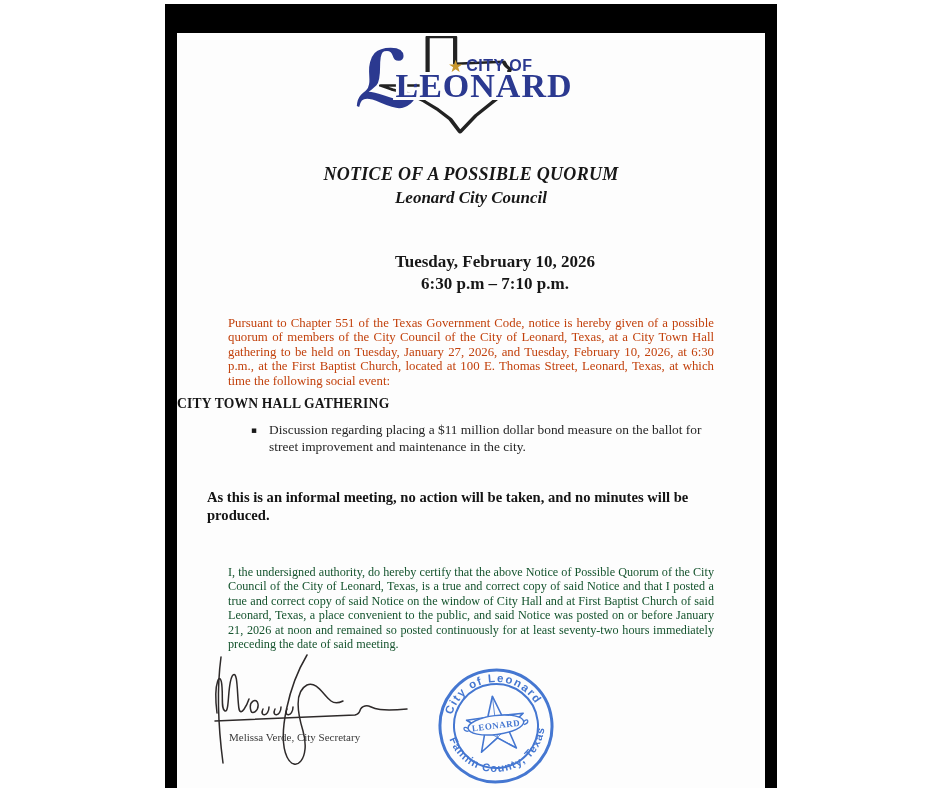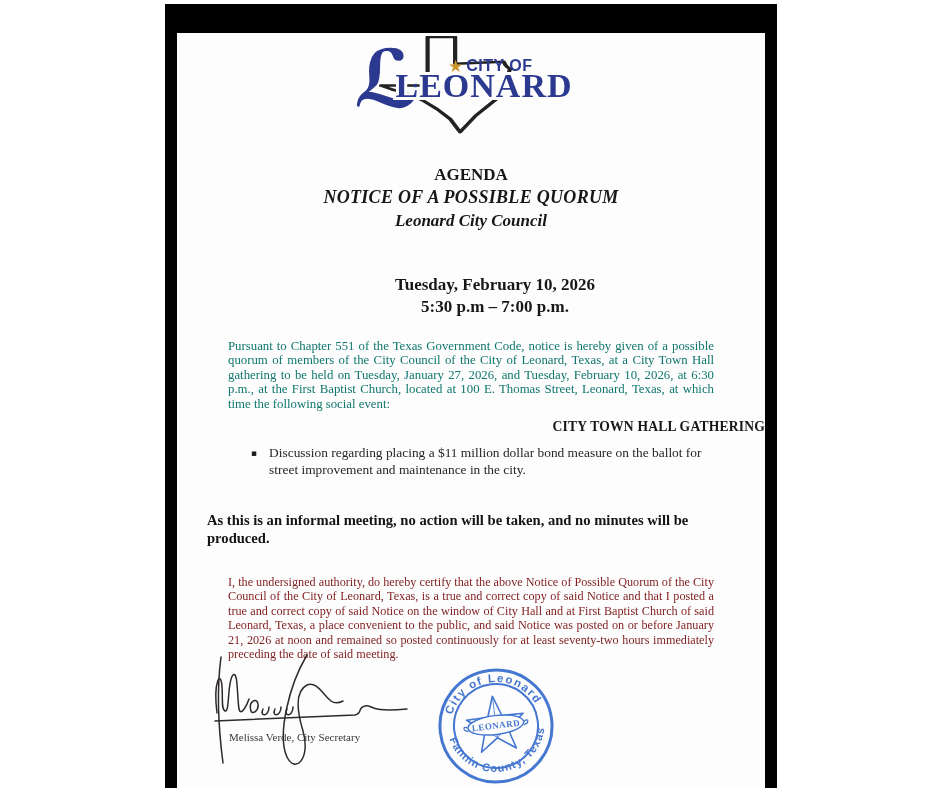--- a/index.html
+++ b/index.html
@@ -33,31 +33,31 @@
   .titles { margin-top:24px; text-align:center; font-weight:bold; color:#171717; }
   .titles .t1 { font-size:17px; line-height:23px; }
   .titles .t2 { font-size:18px; line-height:23px; letter-spacing:.3px;font-style:italic; }
   .titles .t3 { font-size:17px; line-height:23px;font-style:italic; }
 
   .datetime { margin-top:42px; text-align:center; font-weight:bold; color:#171717; }
   .datetime div { font-size:17px; line-height:22px;padding-left:48px; }
 
   
   .para1 { margin:21px 51px 0 51px; font-size:12.8px; line-height:1.13;
-           text-align:justify; color:#0f766e; }
-  .event-heading { margin-top:8px; text-align:right; font-weight:bold;
+           text-align:justify; color:#c2410c; }
+  .event-heading { margin-top:8px; text-align:left; font-weight:bold;
                    font-size:13.6px; color:#171717; letter-spacing:.2px; }
   .bullet-row { margin:10px 58px 0 74px; display:flex; gap:12px;
                 font-size:13.4px; line-height:1.22; color:#262626; }
   .bullet-glyph { font-size:9px; line-height:16px;
                   font-family:"DejaVu Sans",sans-serif; color:#1a1a1a; }
   .informal { margin:34px 51px 0 30px; font-weight:bold; font-size:14.6px;
               line-height:1.22; color:#141414; }
-  .cert { margin:27px 51px 0 51px; font-size:12.2px; line-height:1.19;
-          text-align:justify; color:#7f1d1d; }
+  .cert { margin:40px 51px 0 51px; font-size:12.2px; line-height:1.19;
+          text-align:justify; color:#14532d; }
 
   
   .footer { position:absolute; left:0; bottom:0; width:100%; height:152px; }
   .sig-svg { position:absolute; left:30px; top:8px; width:205px; height:132px; }
   .sig-svg path { fill:none; stroke:#2e2a2a; stroke-width:1.5; stroke-linecap:round; }
   .sig-caption { position:absolute; left:52px; top:88px; font-size:11px; color:#3a3a3a; }
 
   .seal { position:absolute; left:258px; top:22px; width:122px; height:122px;
           transform:rotate(-7deg); }
   .seal text { fill:#4577d1; }
@@ -78,28 +78,27 @@
         <span class="logo-star">★</span>
         <span class="cityof">CITY OF</span>
       </div>
       <div class="wordmark">
         <span class="layer knockout">LEONARD</span>
         <span class="layer ink">LEONARD</span>
       </div>
     </div>
 
     <div class="titles">
-      <div class="t1">AGENDA</div>
       <div class="t2">NOTICE OF A POSSIBLE QUORUM</div>
       <div class="t3">Leonard City Council</div>
     </div>
 
     <div class="datetime">
       <div>Tuesday, February 10, 2026</div>
-      <div>5:30 p.m – 7:00 p.m.</div>
+      <div>6:30 p.m – 7:10 p.m.</div>
     </div>
 
     <p class="para1">Pursuant to Chapter 551 of the Texas Government Code, notice is hereby given of a possible quorum of members of the City Council of the City of Leonard, Texas, at a City Town Hall gathering to be held on Tuesday, January 27, 2026, and Tuesday, February 10, 2026, at 6:30 p.m., at the First Baptist Church, located at 100 E. Thomas Street, Leonard, Texas, at which time the following social event:</p>
 
     <div class="event-heading">CITY TOWN HALL GATHERING</div>
 
     <div class="bullet-row">
       <span class="bullet-glyph">▪</span>
       <span>Discussion regarding placing a $11 million dollar bond measure on the ballot for street improvement and maintenance in the city.</span>
     </div>

